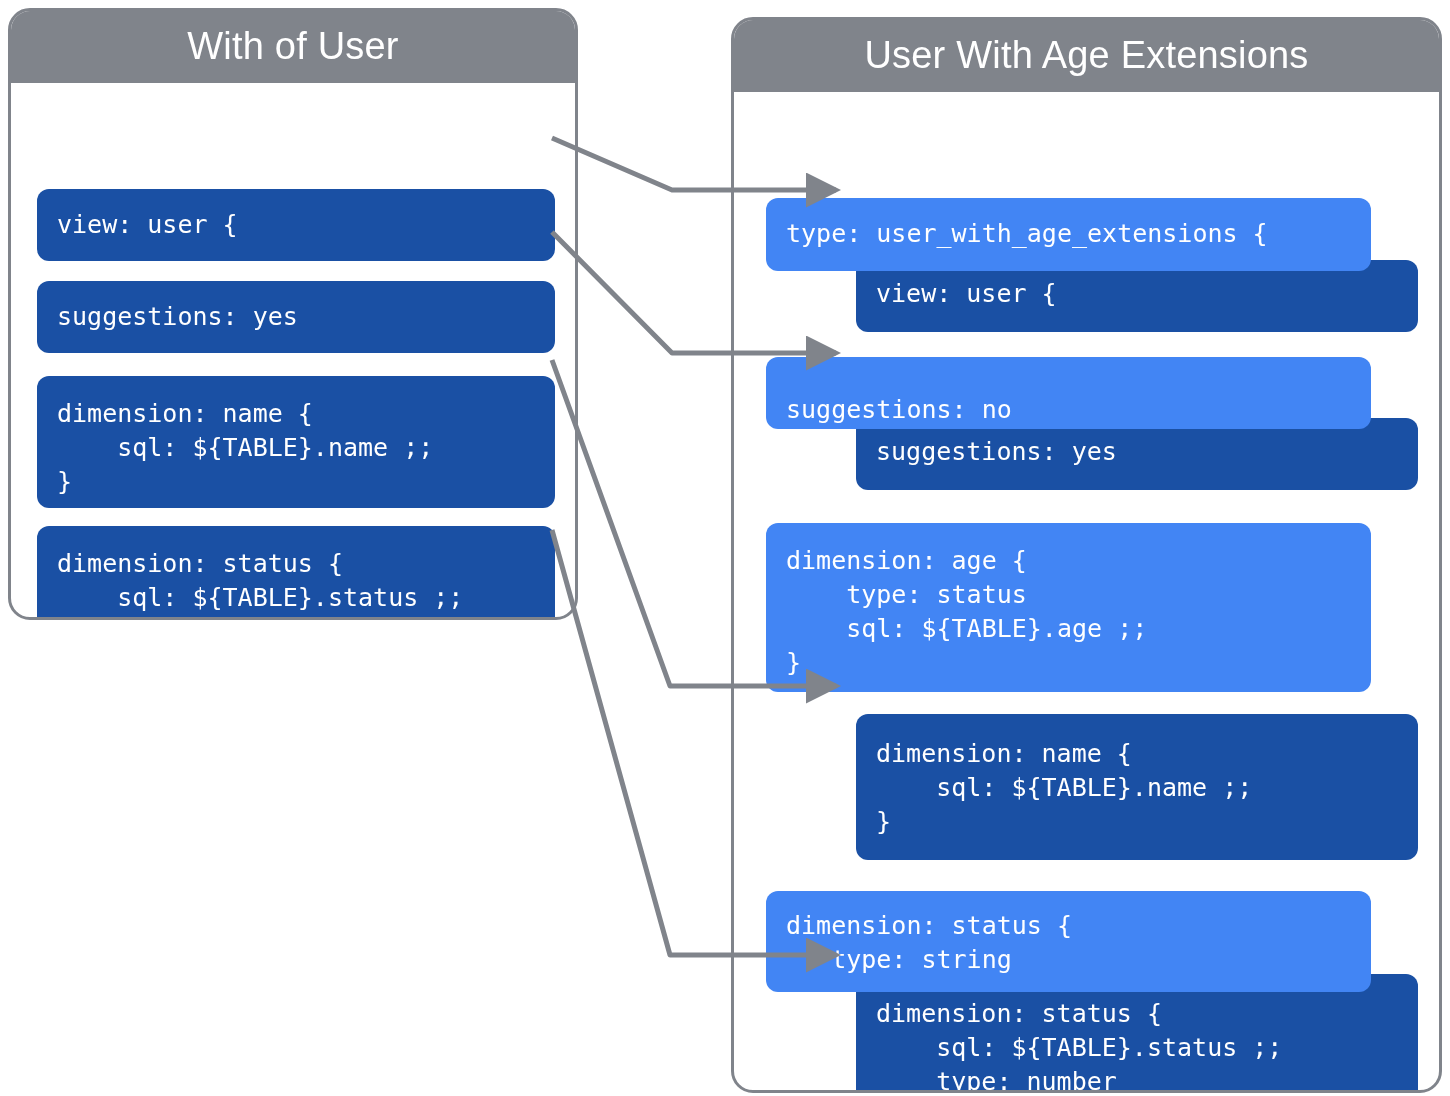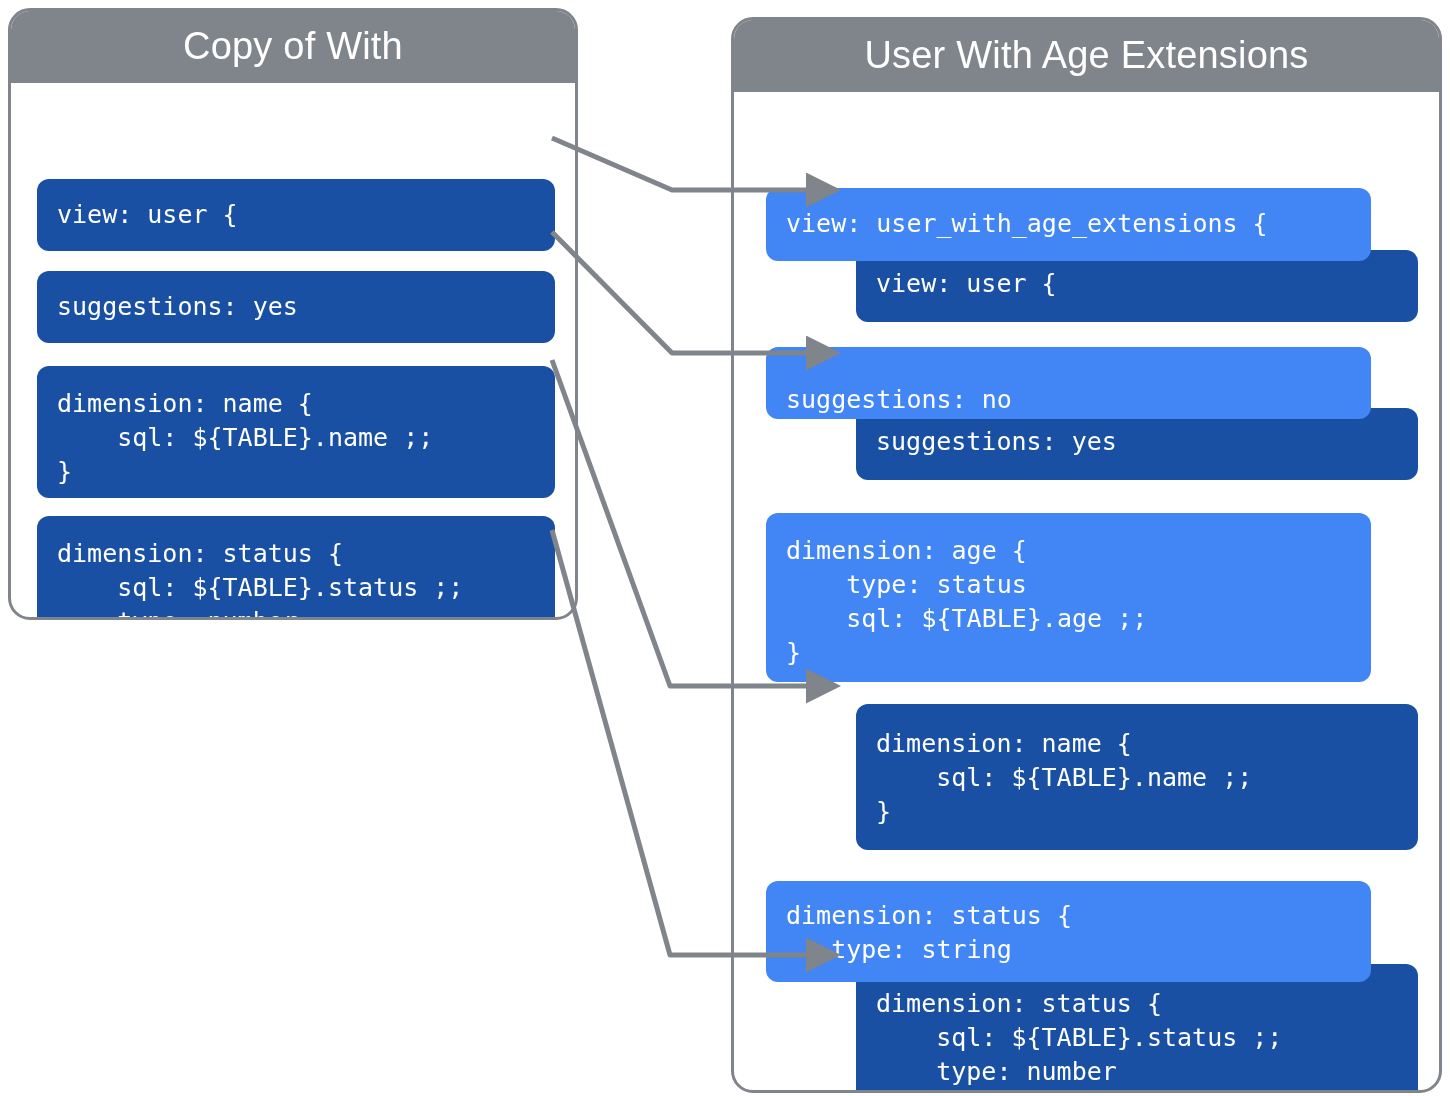--- a/index.html
+++ b/index.html
@@ -56,20 +56,21 @@
   .code-block {
     position: absolute;
     box-sizing: border-box;
     border-radius: 12px;
     color: #ffffff;
     font-family: "DejaVu Sans Mono", "Liberation Mono", monospace;
     font-size: 25px;
     line-height: 34px;
     white-space: pre;
     padding: 14px 18px 14px 20px;
+    margin-top: 10px;
   }
   .code-dark  { background: #1a50a4; }
   .code-light { background: #4285f4; }
 
   
   #lb-view        { left: 26px; top: 96px;  width: 518px; height: 72px;  padding-top: 19px; }
   #lb-suggestions { left: 26px; top: 188px; width: 518px; height: 72px;  padding-top: 19px; }
   #lb-dim-name    { left: 26px; top: 283px; width: 518px; height: 132px; padding-top: 21px; }
   #lb-dim-status  { left: 26px; top: 433px; width: 518px; height: 166px; padding-top: 21px; }
 
@@ -96,38 +97,38 @@
     pointer-events: none;
     z-index: 10;
   }
 </style>
 </head>
 <body>
 
 <div id="stage">
 
   <div class="panel" id="panel-left">
-    <div class="panel-header">Copy of With</div>
+    <div class="panel-header">With of User</div>
     <div class="panel-body">
       <div class="code-block code-dark" id="lb-view">view: user {</div>
       <div class="code-block code-dark" id="lb-suggestions">suggestions: yes</div>
       <div class="code-block code-dark" id="lb-dim-name">dimension: name {
     sql: ${TABLE}.name ;;
 }</div>
       <div class="code-block code-dark" id="lb-dim-status">dimension: status {
     sql: ${TABLE}.status ;;
     type: number
 }</div>
     </div>
   </div>
 
   <div class="panel" id="panel-right">
     <div class="panel-header">User With Age Extensions</div>
     <div class="panel-body">
-      <div class="code-block code-light" id="rb-view-ext">view: user_with_age_extensions {</div>
+      <div class="code-block code-light" id="rb-view-ext">type: user_with_age_extensions {</div>
       <div class="code-block code-dark" id="rb-view-user">view: user {</div>
 
       <div class="code-block code-light" id="rb-sugg-no">suggestions: no</div>
       <div class="code-block code-dark" id="rb-sugg-yes">suggestions: yes</div>
 
       <div class="code-block code-light" id="rb-dim-age">dimension: age {
     type: status
     sql: ${TABLE}.age ;;
 }</div>
 

